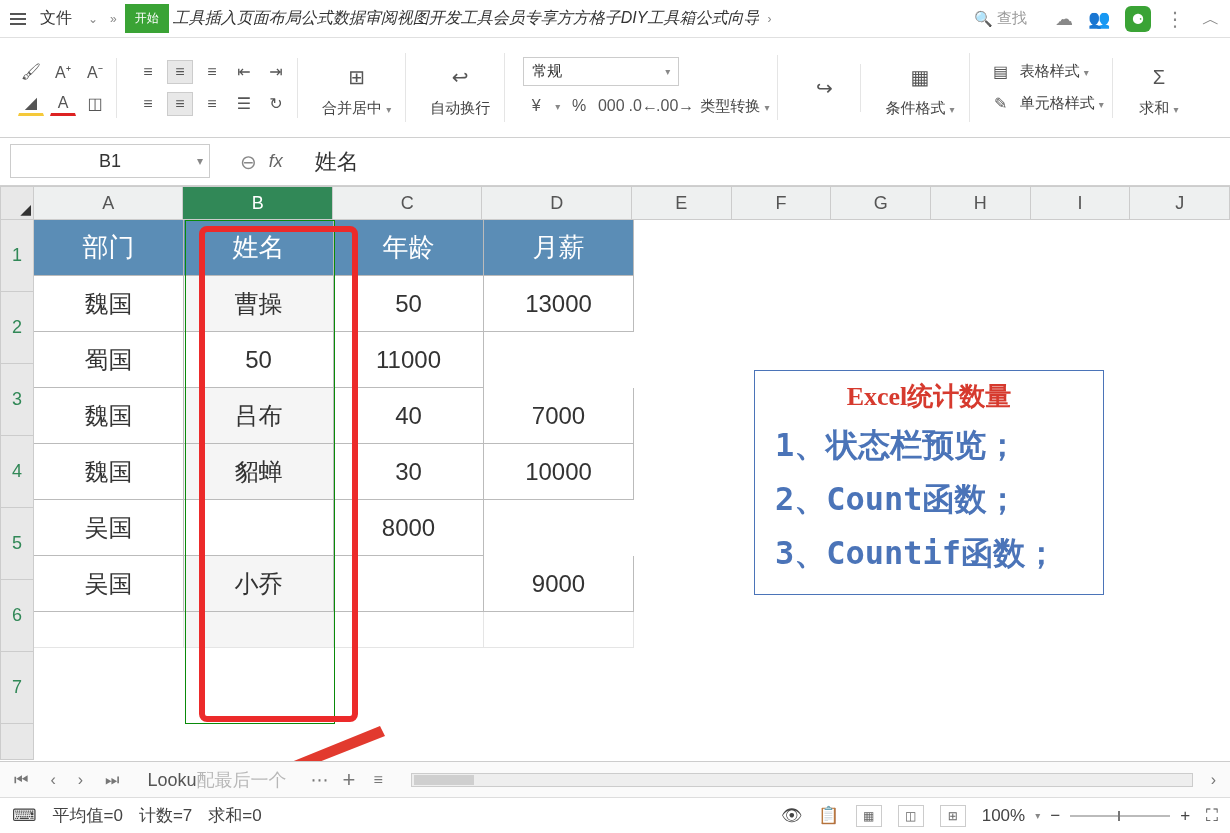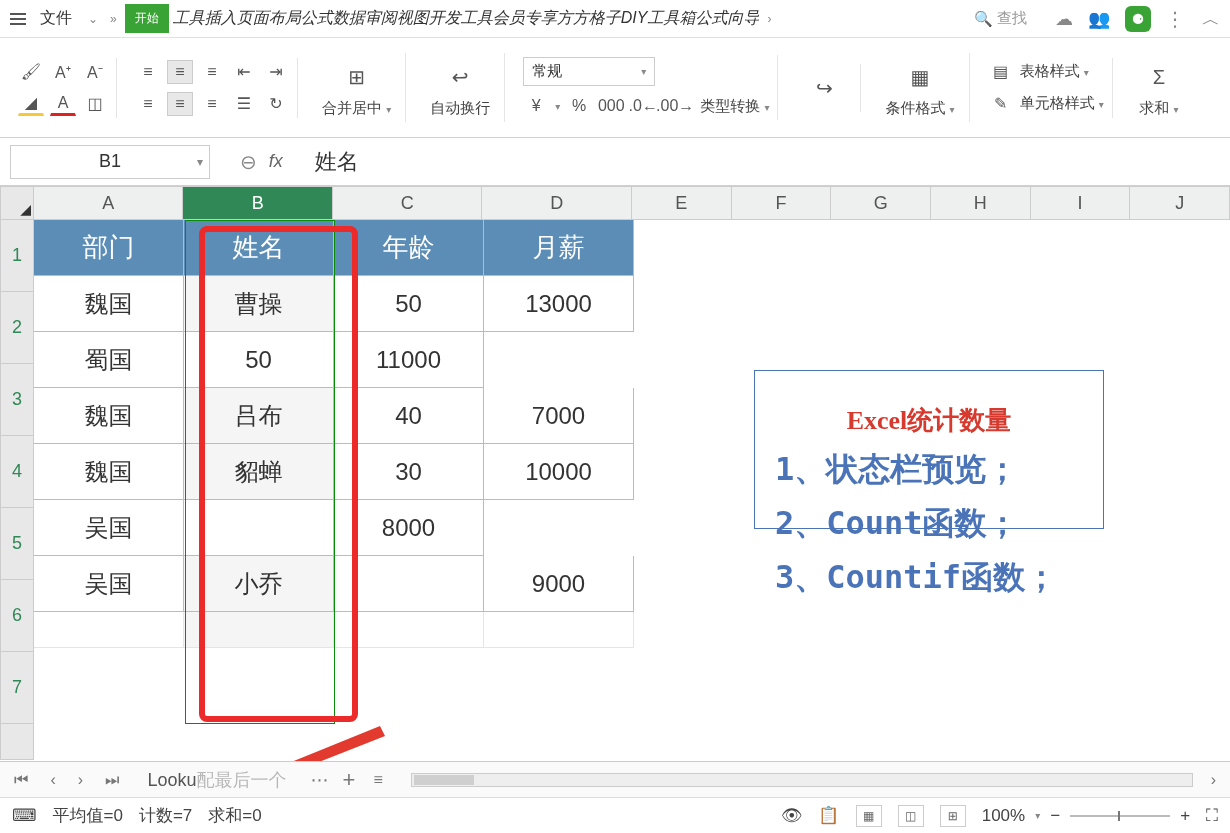--- a/index.html
+++ b/index.html
@@ -23,24 +23,24 @@
 .ribbon { height: 100px; display: flex; align-items: center; background: #fff; border-bottom: 1px solid #d0d0d0; padding: 6px 10px; gap: 10px; }
 .rgroup { display: flex; flex-direction: column; gap: 8px; padding: 2px 8px; border-right: 1px solid #e5e5e5;}
 .rgroup:last-child { border-right:none;}
 .rrow { display: flex; align-items: center; gap: 6px; }
 .ricon { width: 26px; height: 24px; display:flex; align-items:center; justify-content:center; font-size:16px; color:#555; border:1px solid transparent;}
 .sel { background:#e8e8e8; border-color:#ccc;}
 .ricon-lg { width: 44px; height: 40px; display:flex;flex-direction:column;align-items:center;justify-content:center;font-size:20px;color:#555;}
 .rlabel { font-size: 15px; color:#444; }
 .rbig { display:flex; flex-direction:column; align-items:center; justify-content:center; gap:2px; padding:2px 6px;}
 .dd { font-size:10px; color:#888;}
-.fmt-sel { border:1px solid #ccc; padding:4px 8px; font-size:15px; width:132px; display:flex; justify-content:space-between; align-items:center;}
-
-
-.fbar { height: 48px; display:flex; align-items:center; border-bottom: 1px solid #d0d0d0; }
+.fmt-sel { border:1px solid #ccc; padding:4px 8px; font-size:15px; width:156px; display:flex; justify-content:space-between; align-items:center;}
+
+
+.fbar { height: 48px; display:flex; border-bottom: 1px solid #d0d0d0; }
 .namebox { width:200px; border:1px solid #ccc; height:34px; margin:6px 10px; display:flex; align-items:center; justify-content:center; font-size:18px; position:relative;}
 .namebox .dd2 { position:absolute; right:6px; color:#888; font-size:12px;}
 .fx-area { display:flex; align-items:center; gap:12px; padding:0 20px;}
 .fx-icon { font-size:18px; color:#666; font-style:italic;}
 .fx-val { font-size:22px; color:#333; margin-left:20px;}
 
 
 .colhdr { display:flex; height:34px; background:#eef0f0;}
 .rowhdr-corner { width:34px; border:1px solid #ccc; background:#e8e8e8; display:flex;align-items:flex-end;justify-content:flex-end;padding:2px;}
 .colcell { width:150px; border:1px solid #ccc; border-left:none; display:flex; align-items:center; justify-content:center; font-size:18px; color:#555;}
@@ -59,21 +59,21 @@
 .dcell.hdr { background:#5b8db6; color:#fff; font-size:26px;}
 .dcell.sel-col-bg { background:#f5f5f5;}
 .dcell.empty { border-color:#e5e5e5;}
 
 
 .sel-outline { position:absolute; left:151px; top:0; width:150px; height:504px; border:1px solid #0a8a0a; pointer-events:none;}
 
 .redbox { position:absolute; left:165px; top:6px; width:159px; height:496px; border:6px solid #ec2a2a; border-radius:8px; pointer-events:none;}
 
 
-.callout { position:absolute; left:754px; top:370px; width:350px; height:159px; border:1px solid #4b74b8; background:#fff; padding:32px 20px; }
+.callout { position:absolute; left:754px; top:370px; width:350px; height:225px; border:1px solid #4b74b8; background:#fff; padding:8px 20px; }
 .callout .title { color:#d63a2e; font-size:26px; font-weight:bold; text-align:center; font-family:"SimSun",serif;}
 .callout .line { color:#4b74b8; font-size:32px; font-family:"SimSun","Consolas",monospace; margin-top:10px; font-weight:bold;}
 
 
 .sheetbar { position:absolute; left:0; bottom:36px; right:0; height:36px; display:flex; align-items:center; border-top:1px solid #ccc; background:#fafafa; gap:14px; padding:0 10px;}
 .nav-ar { font-size:16px; color:#777; padding:0 4px;}
 .sheet-tab { font-size:18px; color:#555; padding:4px 10px;}
 .plus { font-size:22px; color:#777;}
 .dots { font-size:18px; color:#777;}
 .hscroll { flex:1; height:14px; background:#eee; border:1px solid #ccc; margin-left:10px; position:relative;}

